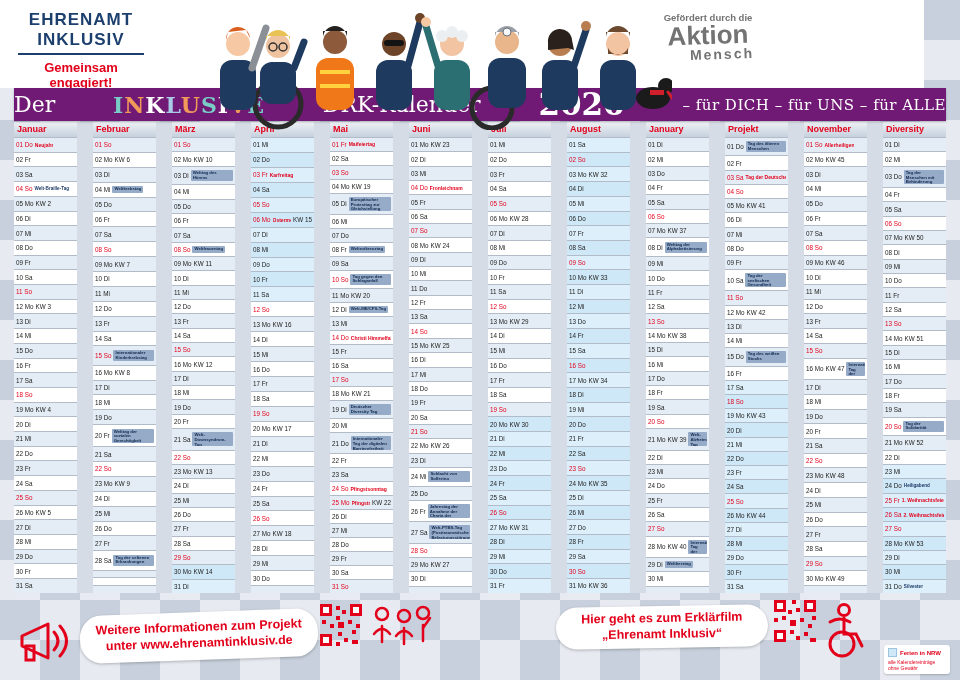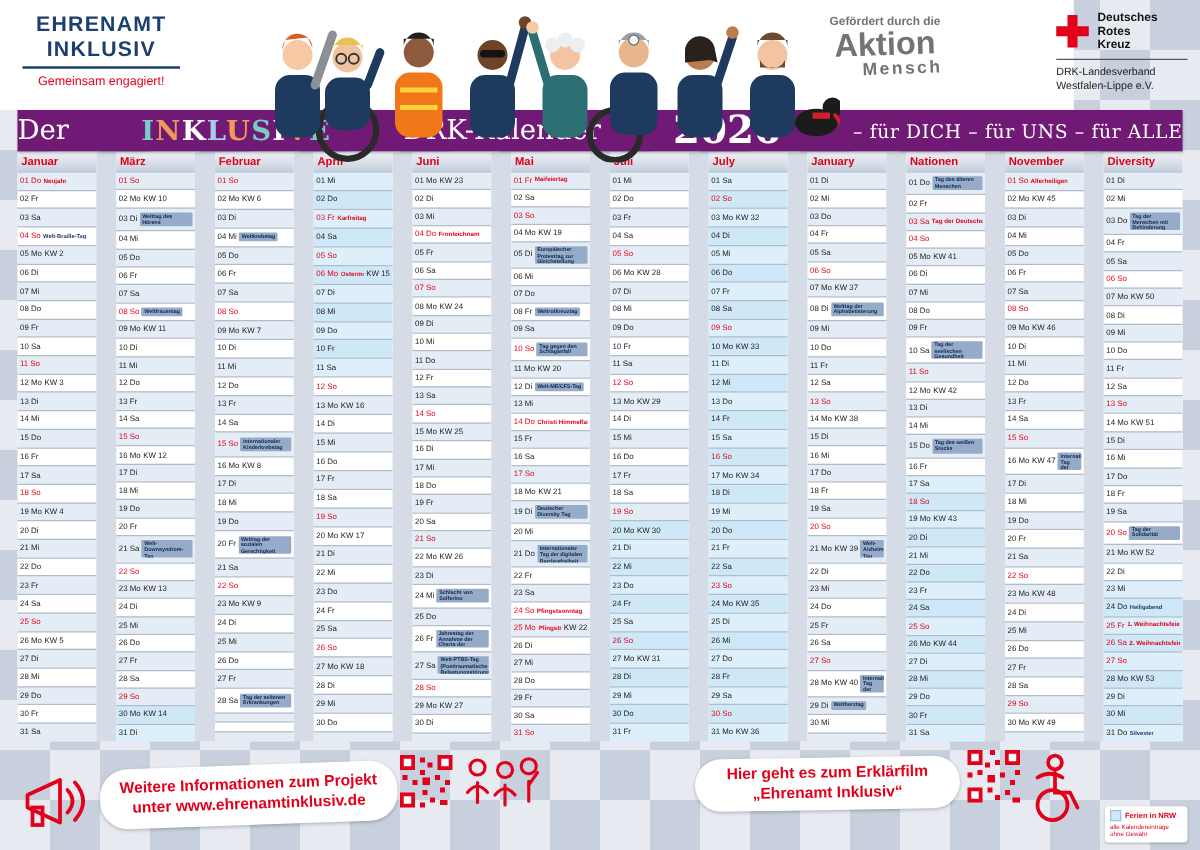--- a/index.html
+++ b/index.html
@@ -2,25 +2,25 @@
 <html><head>
 <meta charset="utf-8">
 <style>
   html,body{margin:0;padding:0;}
   body{
     width:960px;height:680px;position:relative;overflow:hidden;
     font-family:"Liberation Sans",sans-serif;
     background:repeating-conic-gradient(#c7d0dc 0% 25%, #e7ebf1 0% 50%) 0 0/80px 80px;
   }
   
-  .topbar{position:absolute;left:0;top:0;width:817px;height:88px;background:#fff;padding-left:42px;}
+  .topbar{position:absolute;left:0;top:0;width:924px;height:88px;background:#fff;}
   .logo-ehrenamt{position:absolute;left:16px;top:10px;width:130px;text-align:center;}
   .logo-ehrenamt .l1{color:#1c3f6e;font-weight:bold;font-size:17px;letter-spacing:1px;line-height:1.15;}
   .logo-ehrenamt .rule{height:2px;background:#1c3f6e;margin:4px 2px 5px;}
-  .logo-ehrenamt .tag{color:#e2001a;font-weight:normal;font-size:10px;}
+  .logo-ehrenamt .tag{color:#e2001a;font-weight:bold;font-size:13px;}
   .logo-am{position:absolute;left:648px;top:12px;width:120px;text-align:center;color:#737373;}
   .logo-am .pref{font-size:9.5px;font-weight:bold;margin-bottom:1px;}
   .logo-am .w1{font-size:26px;font-weight:800;letter-spacing:0;line-height:.9;transform:rotate(-2deg);}
   .logo-am .w2{font-size:14px;font-weight:800;letter-spacing:2px;margin-left:28px;line-height:1;transform:rotate(-2deg);}
   .logo-drk{position:absolute;left:845px;top:10px;width:105px;}
   .drk-top{display:flex;gap:7px;align-items:flex-start;}
   .drk-cross{width:26px;height:26px;position:relative;flex:0 0 26px;margin-top:2px;}
   .drk-cross:before{content:"";position:absolute;left:9px;top:0;width:8px;height:26px;background:#e2001a;}
   .drk-cross:after{content:"";position:absolute;left:0;top:9px;width:26px;height:8px;background:#e2001a;}
   .drk-name{color:#111;font-weight:bold;font-size:9.5px;line-height:1.12;}
@@ -153,35 +153,20 @@
       <path d="M456,90 l4,6" stroke="#d21f2c" stroke-width="3" stroke-linecap="round"></path>
     </g>
   </svg>
 
   <div class="logo-am">
     <div class="pref">Gefördert durch die</div>
     <div class="w1">Aktion</div>
     <div class="w2">Mensch</div>
   </div>
 
-  <div class="logo-drk">
-    <div class="drk-top">
-      <div class="drk-cross"></div>
-      <div class="drk-name">
-        <div>Deutsches</div>
-        <div>Rotes</div>
-        <div>Kreuz</div>
-      </div>
-    </div>
-    <div class="drk-rule"></div>
-    <div class="drk-org">
-      <div>DRK-Landesverband</div>
-      <div>Westfalen-Lippe e.V.</div>
-    </div>
-  </div>
 </div>
 
 <div class="banner">
   <span class="t1">Der</span>
   <span class="tink" id="inkword"><span style="color: rgb(121, 205, 198);">I</span><span style="color: rgb(240, 153, 90);">N</span><span style="color: rgb(255, 255, 255);">K</span><span style="color: rgb(169, 203, 232);">L</span><span style="color: rgb(240, 153, 90);">U</span><span style="color: rgb(121, 205, 198);">S</span><span style="color: rgb(255, 255, 255);">I</span><span style="color: rgb(240, 153, 90);">V</span><span style="color: rgb(121, 205, 198);">E</span></span>
   <span class="t2">DRK-Kalender</span>
   <span class="tyear">2026</span>
   <span class="t3">– für DICH – für UNS – für ALLE</span>
 </div>
 
@@ -282,124 +267,20 @@
         <span class="dt">29 Do</span>
       </div>
       <div class="dr even">
         <span class="dt">30 Fr</span>
       </div>
       <div class="dr odd">
         <span class="dt">31 Sa</span>
       </div>
     </div>
     <div class="month">
-      <div class="mh">März</div>
-      <div class="dr odd">
-        <span class="dt red">01 So</span>
-      </div>
-      <div class="dr even">
-        <span class="dt">02 Mo</span>
-        <span class="kw">KW 10</span>
-      </div>
-      <div class="dr odd">
-        <span class="dt">03 Di</span>
-        <span class="eband">Welttag des Hörens</span>
-      </div>
-      <div class="dr even">
-        <span class="dt">04 Mi</span>
-      </div>
-      <div class="dr odd">
-        <span class="dt">05 Do</span>
-      </div>
-      <div class="dr even">
-        <span class="dt">06 Fr</span>
-      </div>
-      <div class="dr odd">
-        <span class="dt">07 Sa</span>
-      </div>
-      <div class="dr even">
-        <span class="dt red">08 So</span>
-        <span class="eband">Weltfrauentag</span>
-      </div>
-      <div class="dr odd">
-        <span class="dt">09 Mo</span>
-        <span class="kw">KW 11</span>
-      </div>
-      <div class="dr even">
-        <span class="dt">10 Di</span>
-      </div>
-      <div class="dr odd">
-        <span class="dt">11 Mi</span>
-      </div>
-      <div class="dr even">
-        <span class="dt">12 Do</span>
-      </div>
-      <div class="dr odd">
-        <span class="dt">13 Fr</span>
-      </div>
-      <div class="dr even">
-        <span class="dt">14 Sa</span>
-      </div>
-      <div class="dr odd">
-        <span class="dt red">15 So</span>
-      </div>
-      <div class="dr even">
-        <span class="dt">16 Mo</span>
-        <span class="kw">KW 12</span>
-      </div>
-      <div class="dr odd">
-        <span class="dt">17 Di</span>
-      </div>
-      <div class="dr even">
-        <span class="dt">18 Mi</span>
-      </div>
-      <div class="dr odd">
-        <span class="dt">19 Do</span>
-      </div>
-      <div class="dr even">
-        <span class="dt">20 Fr</span>
-      </div>
-      <div class="dr odd">
-        <span class="dt">21 Sa</span>
-        <span class="eband">Welt-Downsyndrom-Tag</span>
-      </div>
-      <div class="dr even">
-        <span class="dt red">22 So</span>
-      </div>
-      <div class="dr odd">
-        <span class="dt">23 Mo</span>
-        <span class="kw">KW 13</span>
-      </div>
-      <div class="dr even">
-        <span class="dt">24 Di</span>
-      </div>
-      <div class="dr odd">
-        <span class="dt">25 Mi</span>
-      </div>
-      <div class="dr even">
-        <span class="dt">26 Do</span>
-      </div>
-      <div class="dr odd">
-        <span class="dt">27 Fr</span>
-      </div>
-      <div class="dr even">
-        <span class="dt">28 Sa</span>
-      </div>
-      <div class="dr odd">
-        <span class="dt red">29 So</span>
-      </div>
-      <div class="dr even fer">
-        <span class="dt">30 Mo</span>
-        <span class="kw">KW 14</span>
-      </div>
-      <div class="dr odd fer">
-        <span class="dt">31 Di</span>
-      </div>
-    </div>
-    <div class="month">
       <div class="mh">Februar</div>
       <div class="dr odd">
         <span class="dt red">01 So</span>
       </div>
       <div class="dr even">
         <span class="dt">02 Mo</span>
         <span class="kw">KW 6</span>
       </div>
       <div class="dr odd">
         <span class="dt">03 Di</span>
@@ -484,20 +365,124 @@
       </div>
       <div class="dr even">
         <span class="dt">28 Sa</span>
         <span class="eband">Tag der seltenen Erkrankungen</span>
       </div>
       <div class="dr odd"></div>
       <div class="dr even"></div>
       <div class="dr odd"></div>
     </div>
     <div class="month">
+      <div class="mh">März</div>
+      <div class="dr odd">
+        <span class="dt red">01 So</span>
+      </div>
+      <div class="dr even">
+        <span class="dt">02 Mo</span>
+        <span class="kw">KW 10</span>
+      </div>
+      <div class="dr odd">
+        <span class="dt">03 Di</span>
+        <span class="eband">Welttag des Hörens</span>
+      </div>
+      <div class="dr even">
+        <span class="dt">04 Mi</span>
+      </div>
+      <div class="dr odd">
+        <span class="dt">05 Do</span>
+      </div>
+      <div class="dr even">
+        <span class="dt">06 Fr</span>
+      </div>
+      <div class="dr odd">
+        <span class="dt">07 Sa</span>
+      </div>
+      <div class="dr even">
+        <span class="dt red">08 So</span>
+        <span class="eband">Weltfrauentag</span>
+      </div>
+      <div class="dr odd">
+        <span class="dt">09 Mo</span>
+        <span class="kw">KW 11</span>
+      </div>
+      <div class="dr even">
+        <span class="dt">10 Di</span>
+      </div>
+      <div class="dr odd">
+        <span class="dt">11 Mi</span>
+      </div>
+      <div class="dr even">
+        <span class="dt">12 Do</span>
+      </div>
+      <div class="dr odd">
+        <span class="dt">13 Fr</span>
+      </div>
+      <div class="dr even">
+        <span class="dt">14 Sa</span>
+      </div>
+      <div class="dr odd">
+        <span class="dt red">15 So</span>
+      </div>
+      <div class="dr even">
+        <span class="dt">16 Mo</span>
+        <span class="kw">KW 12</span>
+      </div>
+      <div class="dr odd">
+        <span class="dt">17 Di</span>
+      </div>
+      <div class="dr even">
+        <span class="dt">18 Mi</span>
+      </div>
+      <div class="dr odd">
+        <span class="dt">19 Do</span>
+      </div>
+      <div class="dr even">
+        <span class="dt">20 Fr</span>
+      </div>
+      <div class="dr odd">
+        <span class="dt">21 Sa</span>
+        <span class="eband">Welt-Downsyndrom-Tag</span>
+      </div>
+      <div class="dr even">
+        <span class="dt red">22 So</span>
+      </div>
+      <div class="dr odd">
+        <span class="dt">23 Mo</span>
+        <span class="kw">KW 13</span>
+      </div>
+      <div class="dr even">
+        <span class="dt">24 Di</span>
+      </div>
+      <div class="dr odd">
+        <span class="dt">25 Mi</span>
+      </div>
+      <div class="dr even">
+        <span class="dt">26 Do</span>
+      </div>
+      <div class="dr odd">
+        <span class="dt">27 Fr</span>
+      </div>
+      <div class="dr even">
+        <span class="dt">28 Sa</span>
+      </div>
+      <div class="dr odd">
+        <span class="dt red">29 So</span>
+      </div>
+      <div class="dr even fer">
+        <span class="dt">30 Mo</span>
+        <span class="kw">KW 14</span>
+      </div>
+      <div class="dr odd fer">
+        <span class="dt">31 Di</span>
+      </div>
+    </div>
+    <div class="month">
       <div class="mh">April</div>
       <div class="dr odd fer">
         <span class="dt">01 Mi</span>
       </div>
       <div class="dr even fer">
         <span class="dt">02 Do</span>
       </div>
       <div class="dr odd fer">
         <span class="dt red">03 Fr</span>
         <span class="hlab">Karfreitag</span>
@@ -580,123 +565,20 @@
         <span class="kw">KW 18</span>
       </div>
       <div class="dr even">
         <span class="dt">28 Di</span>
       </div>
       <div class="dr odd">
         <span class="dt">29 Mi</span>
       </div>
       <div class="dr even">
         <span class="dt">30 Do</span>
-      </div>
-      <div class="dr odd"></div>
-    </div>
-    <div class="month">
-      <div class="mh">Juni</div>
-      <div class="dr odd">
-        <span class="dt">01 Mo</span>
-        <span class="kw">KW 23</span>
-      </div>
-      <div class="dr even">
-        <span class="dt">02 Di</span>
-      </div>
-      <div class="dr odd">
-        <span class="dt">03 Mi</span>
-      </div>
-      <div class="dr even">
-        <span class="dt red">04 Do</span>
-        <span class="hlab">Fronleichnam</span>
-      </div>
-      <div class="dr odd">
-        <span class="dt">05 Fr</span>
-      </div>
-      <div class="dr even">
-        <span class="dt">06 Sa</span>
-      </div>
-      <div class="dr odd">
-        <span class="dt red">07 So</span>
-      </div>
-      <div class="dr even">
-        <span class="dt">08 Mo</span>
-        <span class="kw">KW 24</span>
-      </div>
-      <div class="dr odd">
-        <span class="dt">09 Di</span>
-      </div>
-      <div class="dr even">
-        <span class="dt">10 Mi</span>
-      </div>
-      <div class="dr odd">
-        <span class="dt">11 Do</span>
-      </div>
-      <div class="dr even">
-        <span class="dt">12 Fr</span>
-      </div>
-      <div class="dr odd">
-        <span class="dt">13 Sa</span>
-      </div>
-      <div class="dr even">
-        <span class="dt red">14 So</span>
-      </div>
-      <div class="dr odd">
-        <span class="dt">15 Mo</span>
-        <span class="kw">KW 25</span>
-      </div>
-      <div class="dr even">
-        <span class="dt">16 Di</span>
-      </div>
-      <div class="dr odd">
-        <span class="dt">17 Mi</span>
-      </div>
-      <div class="dr even">
-        <span class="dt">18 Do</span>
-      </div>
-      <div class="dr odd">
-        <span class="dt">19 Fr</span>
-      </div>
-      <div class="dr even">
-        <span class="dt">20 Sa</span>
-      </div>
-      <div class="dr odd">
-        <span class="dt red">21 So</span>
-      </div>
-      <div class="dr even">
-        <span class="dt">22 Mo</span>
-        <span class="kw">KW 26</span>
-      </div>
-      <div class="dr odd">
-        <span class="dt">23 Di</span>
-      </div>
-      <div class="dr even">
-        <span class="dt">24 Mi</span>
-        <span class="eband">Schlacht von Solferino</span>
-      </div>
-      <div class="dr odd">
-        <span class="dt">25 Do</span>
-      </div>
-      <div class="dr even">
-        <span class="dt">26 Fr</span>
-        <span class="eband">Jahrestag der Annahme der Charta der Vereinten Nationen</span>
-      </div>
-      <div class="dr odd">
-        <span class="dt">27 Sa</span>
-        <span class="eband">Welt-PTBS-Tag (Posttraumatische Belastungsstörung)</span>
-      </div>
-      <div class="dr even">
-        <span class="dt red">28 So</span>
-      </div>
-      <div class="dr odd">
-        <span class="dt">29 Mo</span>
-        <span class="kw">KW 27</span>
-      </div>
-      <div class="dr even">
-        <span class="dt">30 Di</span>
       </div>
       <div class="dr odd"></div>
     </div>
     <div class="month">
       <div class="mh">Mai</div>
       <div class="dr odd">
         <span class="dt red">01 Fr</span>
         <span class="hlab">Maifeiertag</span>
       </div>
       <div class="dr even">
@@ -797,20 +679,123 @@
         <span class="dt">29 Fr</span>
       </div>
       <div class="dr even">
         <span class="dt">30 Sa</span>
       </div>
       <div class="dr odd">
         <span class="dt red">31 So</span>
       </div>
     </div>
     <div class="month">
+      <div class="mh">Juni</div>
+      <div class="dr odd">
+        <span class="dt">01 Mo</span>
+        <span class="kw">KW 23</span>
+      </div>
+      <div class="dr even">
+        <span class="dt">02 Di</span>
+      </div>
+      <div class="dr odd">
+        <span class="dt">03 Mi</span>
+      </div>
+      <div class="dr even">
+        <span class="dt red">04 Do</span>
+        <span class="hlab">Fronleichnam</span>
+      </div>
+      <div class="dr odd">
+        <span class="dt">05 Fr</span>
+      </div>
+      <div class="dr even">
+        <span class="dt">06 Sa</span>
+      </div>
+      <div class="dr odd">
+        <span class="dt red">07 So</span>
+      </div>
+      <div class="dr even">
+        <span class="dt">08 Mo</span>
+        <span class="kw">KW 24</span>
+      </div>
+      <div class="dr odd">
+        <span class="dt">09 Di</span>
+      </div>
+      <div class="dr even">
+        <span class="dt">10 Mi</span>
+      </div>
+      <div class="dr odd">
+        <span class="dt">11 Do</span>
+      </div>
+      <div class="dr even">
+        <span class="dt">12 Fr</span>
+      </div>
+      <div class="dr odd">
+        <span class="dt">13 Sa</span>
+      </div>
+      <div class="dr even">
+        <span class="dt red">14 So</span>
+      </div>
+      <div class="dr odd">
+        <span class="dt">15 Mo</span>
+        <span class="kw">KW 25</span>
+      </div>
+      <div class="dr even">
+        <span class="dt">16 Di</span>
+      </div>
+      <div class="dr odd">
+        <span class="dt">17 Mi</span>
+      </div>
+      <div class="dr even">
+        <span class="dt">18 Do</span>
+      </div>
+      <div class="dr odd">
+        <span class="dt">19 Fr</span>
+      </div>
+      <div class="dr even">
+        <span class="dt">20 Sa</span>
+      </div>
+      <div class="dr odd">
+        <span class="dt red">21 So</span>
+      </div>
+      <div class="dr even">
+        <span class="dt">22 Mo</span>
+        <span class="kw">KW 26</span>
+      </div>
+      <div class="dr odd">
+        <span class="dt">23 Di</span>
+      </div>
+      <div class="dr even">
+        <span class="dt">24 Mi</span>
+        <span class="eband">Schlacht von Solferino</span>
+      </div>
+      <div class="dr odd">
+        <span class="dt">25 Do</span>
+      </div>
+      <div class="dr even">
+        <span class="dt">26 Fr</span>
+        <span class="eband">Jahrestag der Annahme der Charta der Vereinten Nationen</span>
+      </div>
+      <div class="dr odd">
+        <span class="dt">27 Sa</span>
+        <span class="eband">Welt-PTBS-Tag (Posttraumatische Belastungsstörung)</span>
+      </div>
+      <div class="dr even">
+        <span class="dt red">28 So</span>
+      </div>
+      <div class="dr odd">
+        <span class="dt">29 Mo</span>
+        <span class="kw">KW 27</span>
+      </div>
+      <div class="dr even">
+        <span class="dt">30 Di</span>
+      </div>
+      <div class="dr odd"></div>
+    </div>
+    <div class="month">
       <div class="mh">Juli</div>
       <div class="dr odd">
         <span class="dt">01 Mi</span>
       </div>
       <div class="dr even">
         <span class="dt">02 Do</span>
       </div>
       <div class="dr odd">
         <span class="dt">03 Fr</span>
       </div>
@@ -897,21 +882,21 @@
         <span class="dt">29 Mi</span>
       </div>
       <div class="dr even fer">
         <span class="dt">30 Do</span>
       </div>
       <div class="dr odd fer">
         <span class="dt">31 Fr</span>
       </div>
     </div>
     <div class="month">
-      <div class="mh">July</div>
+      <div class="mh">August</div>
       <div class="dr odd fer">
         <span class="dt">01 Sa</span>
       </div>
       <div class="dr even fer">
         <span class="dt red">02 So</span>
       </div>
       <div class="dr odd fer">
         <span class="dt">03 Mo</span>
         <span class="kw">KW 32</span>
       </div>
@@ -1100,21 +1085,21 @@
       <div class="dr odd">
         <span class="dt">29 Di</span>
         <span class="eband">Weltherztag</span>
       </div>
       <div class="dr even">
         <span class="dt">30 Mi</span>
       </div>
       <div class="dr odd"></div>
     </div>
     <div class="month">
-      <div class="mh">Nationen</div>
+      <div class="mh">Projekt</div>
       <div class="dr odd">
         <span class="dt">01 Do</span>
         <span class="eband">Tag des älteren Menschen</span>
       </div>
       <div class="dr even">
         <span class="dt">02 Fr</span>
       </div>
       <div class="dr odd">
         <span class="dt red">03 Sa</span>
         <span class="hlab">Tag der Deutschen Einheit</span>

